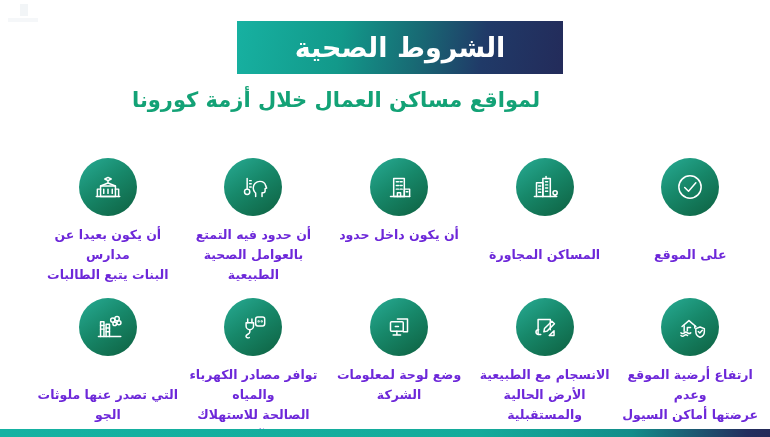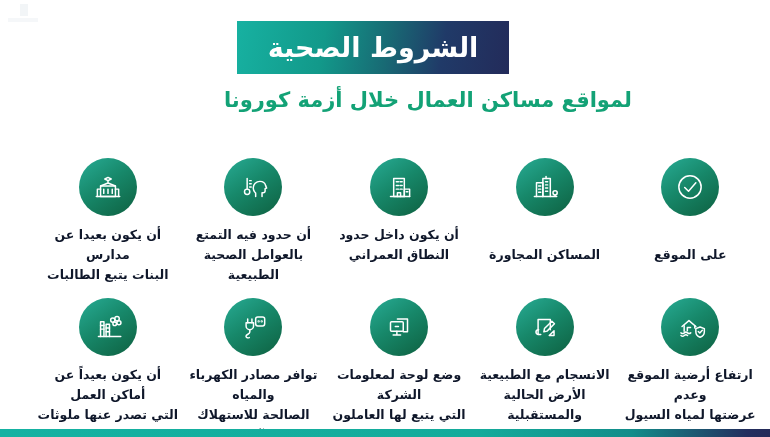--- a/index.html
+++ b/index.html
@@ -10,29 +10,29 @@
   }
   
   .watermark{
     position:absolute;left:8px;top:4px;width:32px;height:22px;opacity:.55;
   }
   .watermark .wm-a{width:8px;height:12px;background:#e9edf2;margin:0 auto;}
   .watermark .wm-b{width:30px;height:4px;background:#eef1f5;margin-top:2px;}
 
   
   .banner{
-    position:absolute;left:237px;top:21px;width:272px;height:53px;
+    position:absolute;left:237px;top:21px;width:326px;height:53px;
     background:linear-gradient(100deg,#17b1a1 0%,#12998a 32%,#186a74 55%,#203a68 75%,#232b5a 100%);
     display:flex;align-items:center;justify-content:center;
   }
   .banner .title{
     color:#ffffff;font-size:27px;font-weight:bold;line-height:1;direction:rtl;
   }
   .subtitle{
-    position:absolute;left:132px;top:88px;width:500px;text-align:right;
+    position:absolute;left:132px;top:88px;width:500px;text-align:left;
     color:#13a276;font-size:21px;font-weight:bold;direction:rtl;
   }
 
   
   .row{
     position:absolute;left:35px;width:728px;display:flex;direction:rtl;
   }
   .row.r1{top:158px;}
   .row.r2{top:298px;}
   .card{
@@ -43,21 +43,21 @@
     background:linear-gradient(145deg,#28ac95 0%,#17886a 45%,#0e6040 100%);
     display:flex;align-items:center;justify-content:center;
     margin-bottom:9px;
   }
   .circle svg{width:34px;height:34px;display:block;}
   .circle svg *{
     fill:none;stroke:#ffffff;stroke-width:1.4;
     stroke-linecap:round;stroke-linejoin:round;
   }
   .label{
-    text-align:center;direction:rtl;color:#0f172a;
+    text-align:center;direction:rtl;color:#6d28d9;
     font-size:12.5px;font-weight:bold;line-height:20px;
     width:142px;
   }
 
   
   .bottom-bar{
     position:absolute;left:0;bottom:0;width:770px;height:8px;
     background:linear-gradient(90deg,#15b2a2 0%,#14ab9b 62%,#128d8a 82%,#232e5e 97%,#242a58 100%);
   }
 </style>
@@ -112,21 +112,20 @@
       <svg viewBox="0 0 32 32">
         <rect x="11" y="8" width="10" height="17"></rect>
         <path d="M13.5 11h2M17 11h2M13.5 14.5h2M17 14.5h2M13.5 18h2M17 18h2"></path>
         <path d="M21 25v-7h5v7M22.8 20.5h1.5"></path>
         <path d="M14.5 25v-3.5h3V25"></path>
         <path d="M8 25h18"></path>
       </svg>
     </div>
     <div class="label">
       <span>أن يكون داخل حدود</span><br>
-      <span>النطاق العمراني</span>
     </div>
   </div>
 
   <div class="card">
     <div class="circle">
       <svg viewBox="0 0 32 32">
         <path d="M10.5 8v10"></path>
         <circle cx="10.5" cy="20.5" r="2.5"></circle>
         <path d="M12.8 10h1.5M12.8 13h1.5M12.8 16h1.5"></path>
         <path d="M18.5 25v-3.2c-1.4-1.2-2.3-2.9-2.3-4.8A6.3 6.3 0 0 1 22.5 10.7c2.9 0 4.9 1.7 5.4 4l.9 2.3-1.4.5v2.3c0 1-.7 1.5-1.9 1.5h-1V25"></path>
@@ -167,21 +166,21 @@
         <path d="M10.5 14.8V20M20.5 14.8v2.2"></path>
         <path d="M13.5 19.5v-3h3"></path>
         <path d="M7.5 21.5c1 .9 2.1.9 3.1 0s2.1-.9 3.1 0 2 .9 3 0"></path>
         <path d="M7.5 24c1 .9 2.1.9 3.1 0s2.1-.9 3.1 0"></path>
         <path d="M21.5 17.5l4-1.5 4 1.5v3c0 2.6-1.7 4.4-4 5.1-2.3-.7-4-2.5-4-5.1z"></path>
         <path d="M23.8 20.3l1.4 1.4 2.4-2.7"></path>
       </svg>
     </div>
     <div class="label">
       <span>ارتفاع أرضية الموقع وعدم</span><br>
-      <span>عرضتها لمياه السيول</span>
+      <span>عرضتها أماكن السيول</span>
     </div>
   </div>
 
   <div class="card">
     <div class="circle">
       <svg viewBox="0 0 32 32">
         <path d="M9.5 23V9H21v9.5"></path>
         <path d="M12 23h-2c-1.6 0-2.5-1-2.5-2.2S8.4 18.6 10 18.6"></path>
         <path d="M15.5 17.5l7-7 2.4 2.4-7 7-3 .6z"></path>
         <path d="M20 24l4.5-4.5V24z"></path>
@@ -197,21 +196,20 @@
     <div class="circle">
       <svg viewBox="0 0 32 32">
         <path d="M14.5 8.5H24v12h-4"></path>
         <rect x="8" y="11" width="12" height="9" rx="1"></rect>
         <path d="M12.5 15.5h3"></path>
         <path d="M14 20v3M10.5 23.5h7"></path>
       </svg>
     </div>
     <div class="label">
       <span>وضع لوحة لمعلومات الشركة</span><br>
-      <span>التي يتبع لها العاملون</span>
     </div>
   </div>
 
   <div class="card">
     <div class="circle">
       <svg viewBox="0 0 32 32">
         <rect x="18.5" y="6.5" width="8.5" height="8.5" rx="2"></rect>
         <circle cx="21.3" cy="10.7" r="0.4"></circle>
         <circle cx="24.2" cy="10.7" r="0.4"></circle>
         <path d="M11 8.5V12M15 8.5V12"></path>
@@ -232,20 +230,20 @@
         <path d="M14.2 25V13.5h3.2V25"></path>
         <path d="M9 14.5h3.2M9 18h3.2M14.2 17h3.2M14.2 20.5h3.2"></path>
         <circle cx="20.5" cy="9.5" r="2"></circle>
         <circle cx="24.5" cy="8.2" r="2.1"></circle>
         <circle cx="26.3" cy="12" r="1.9"></circle>
         <circle cx="22.3" cy="13" r="1.7"></circle>
         <path d="M7 25h21"></path>
       </svg>
     </div>
     <div class="label">
-      <span>أن يكون بعيداً عن أماكن العمل</span><br>
+      <br>
       <span>التي تصدر عنها ملوثات الجو</span>
     </div>
   </div>
 
 </div>
 
 <div class="bottom-bar"></div>
 
 </body></html>

